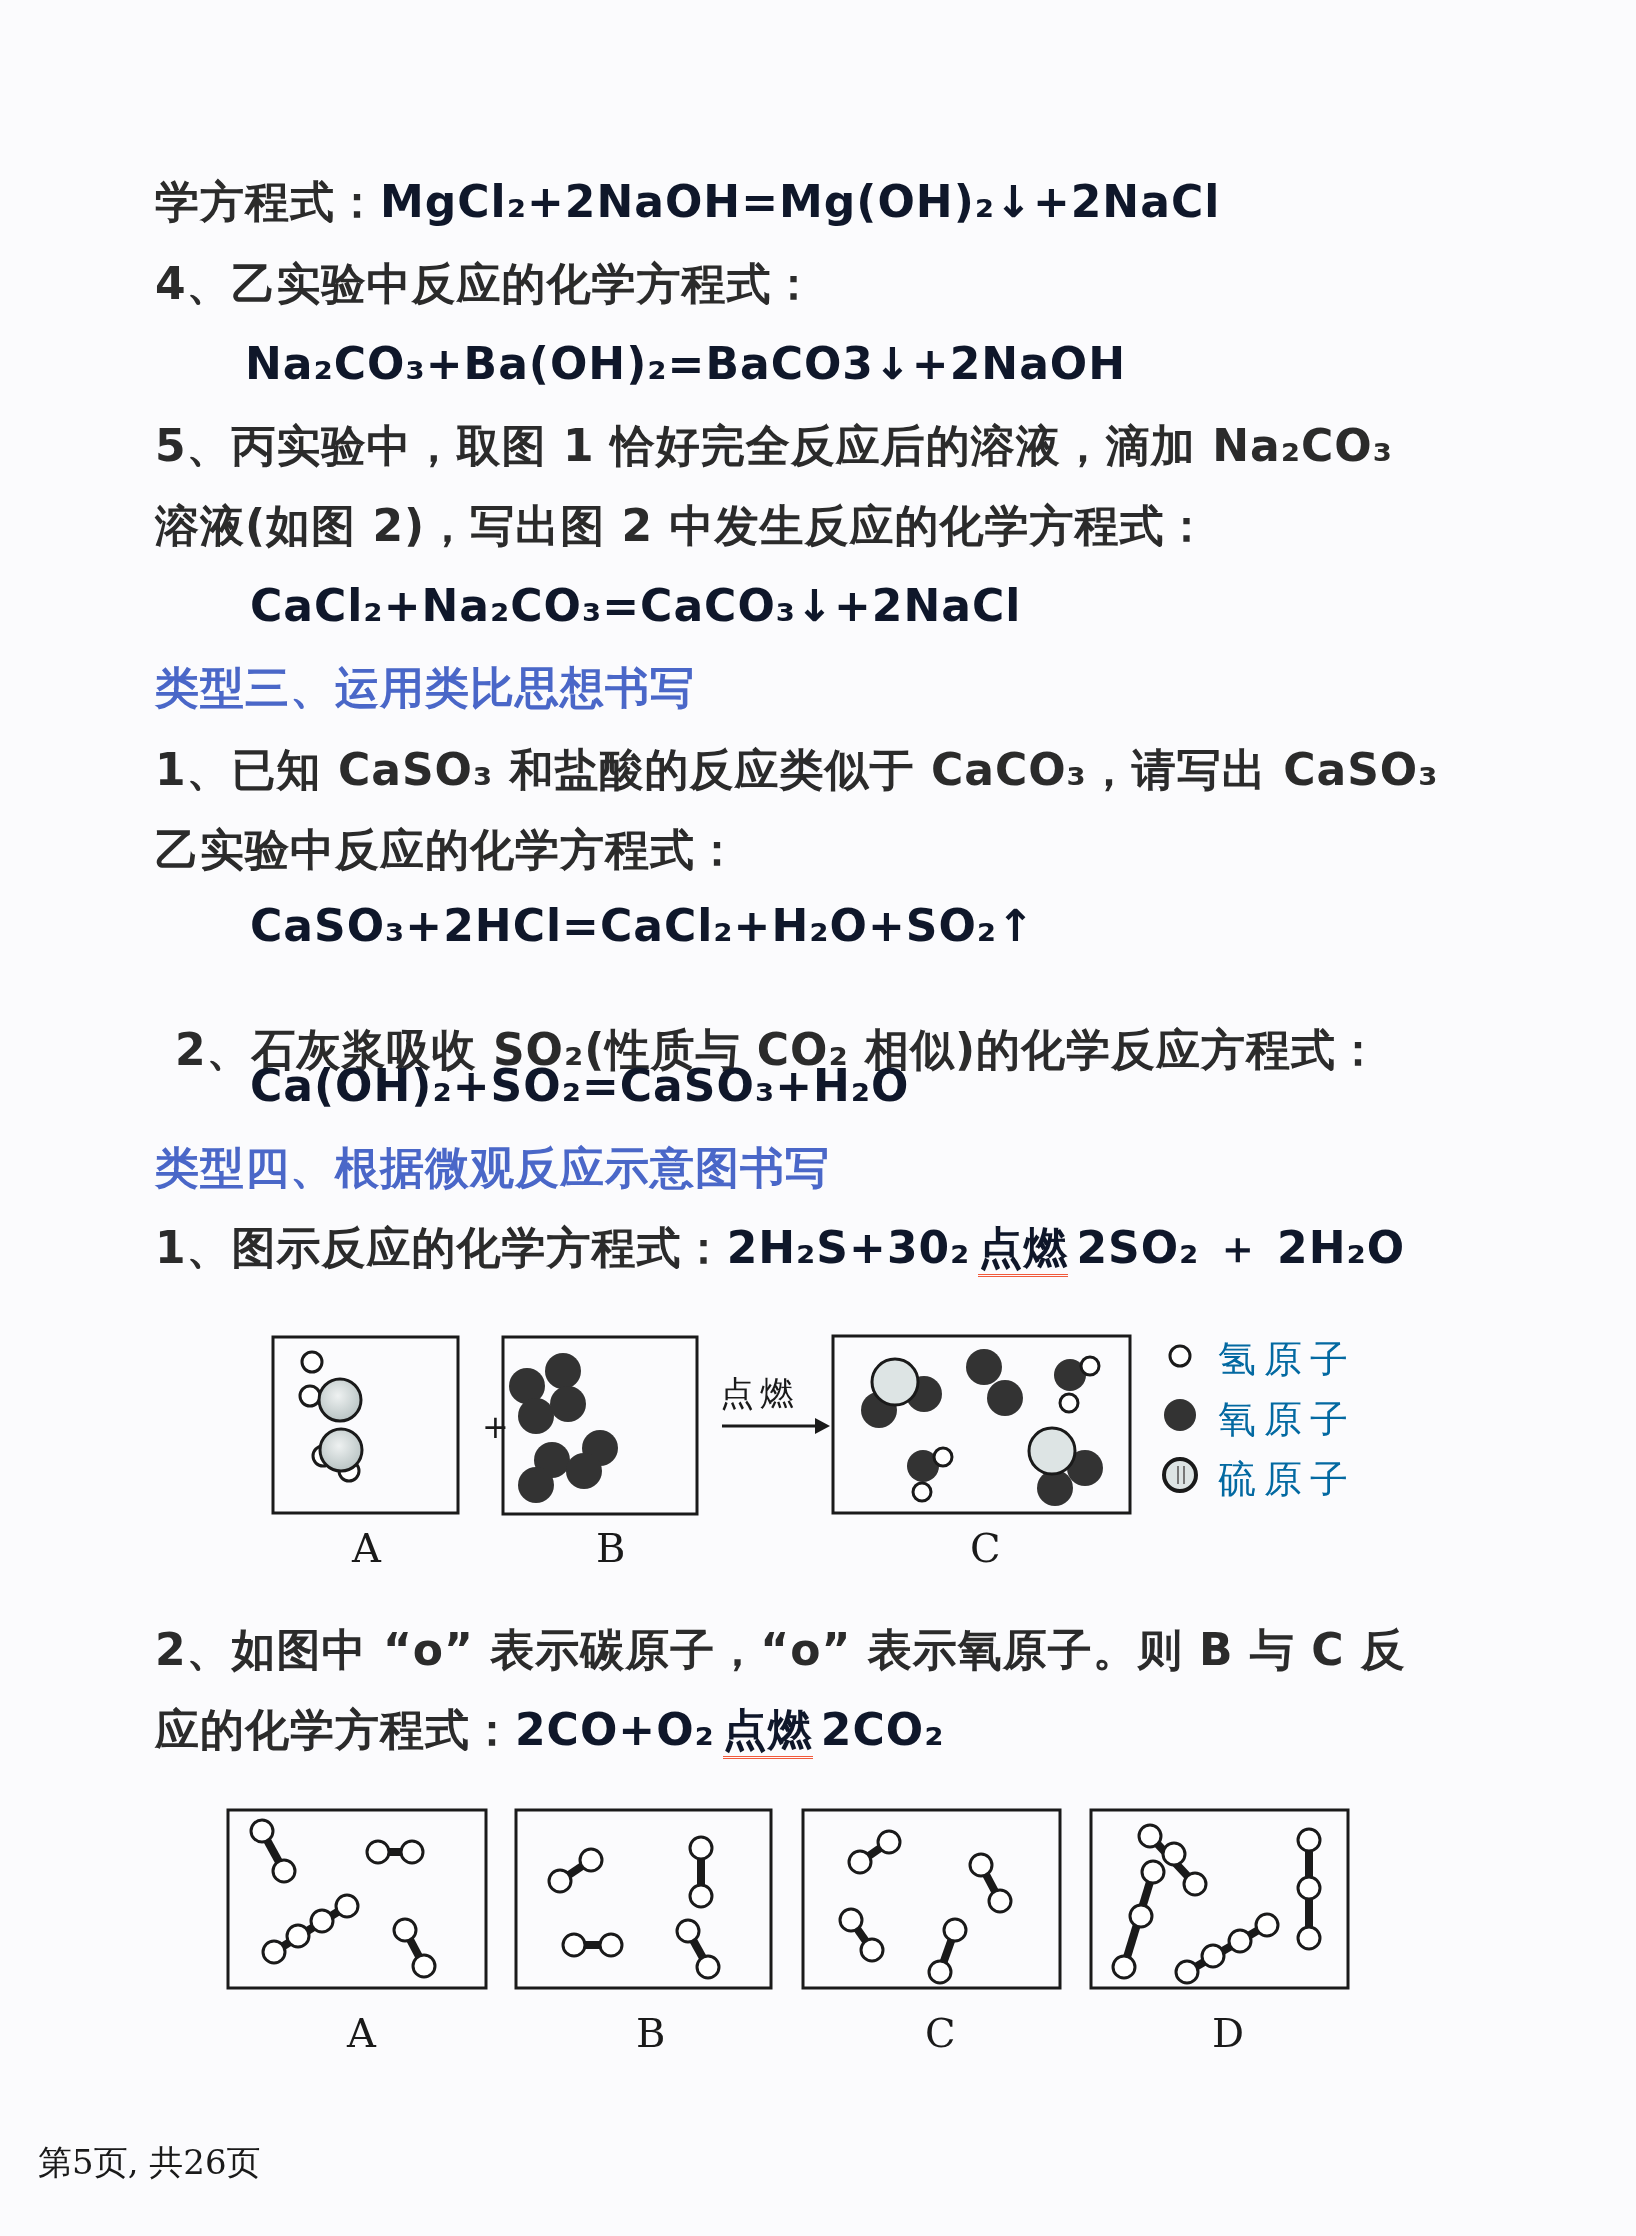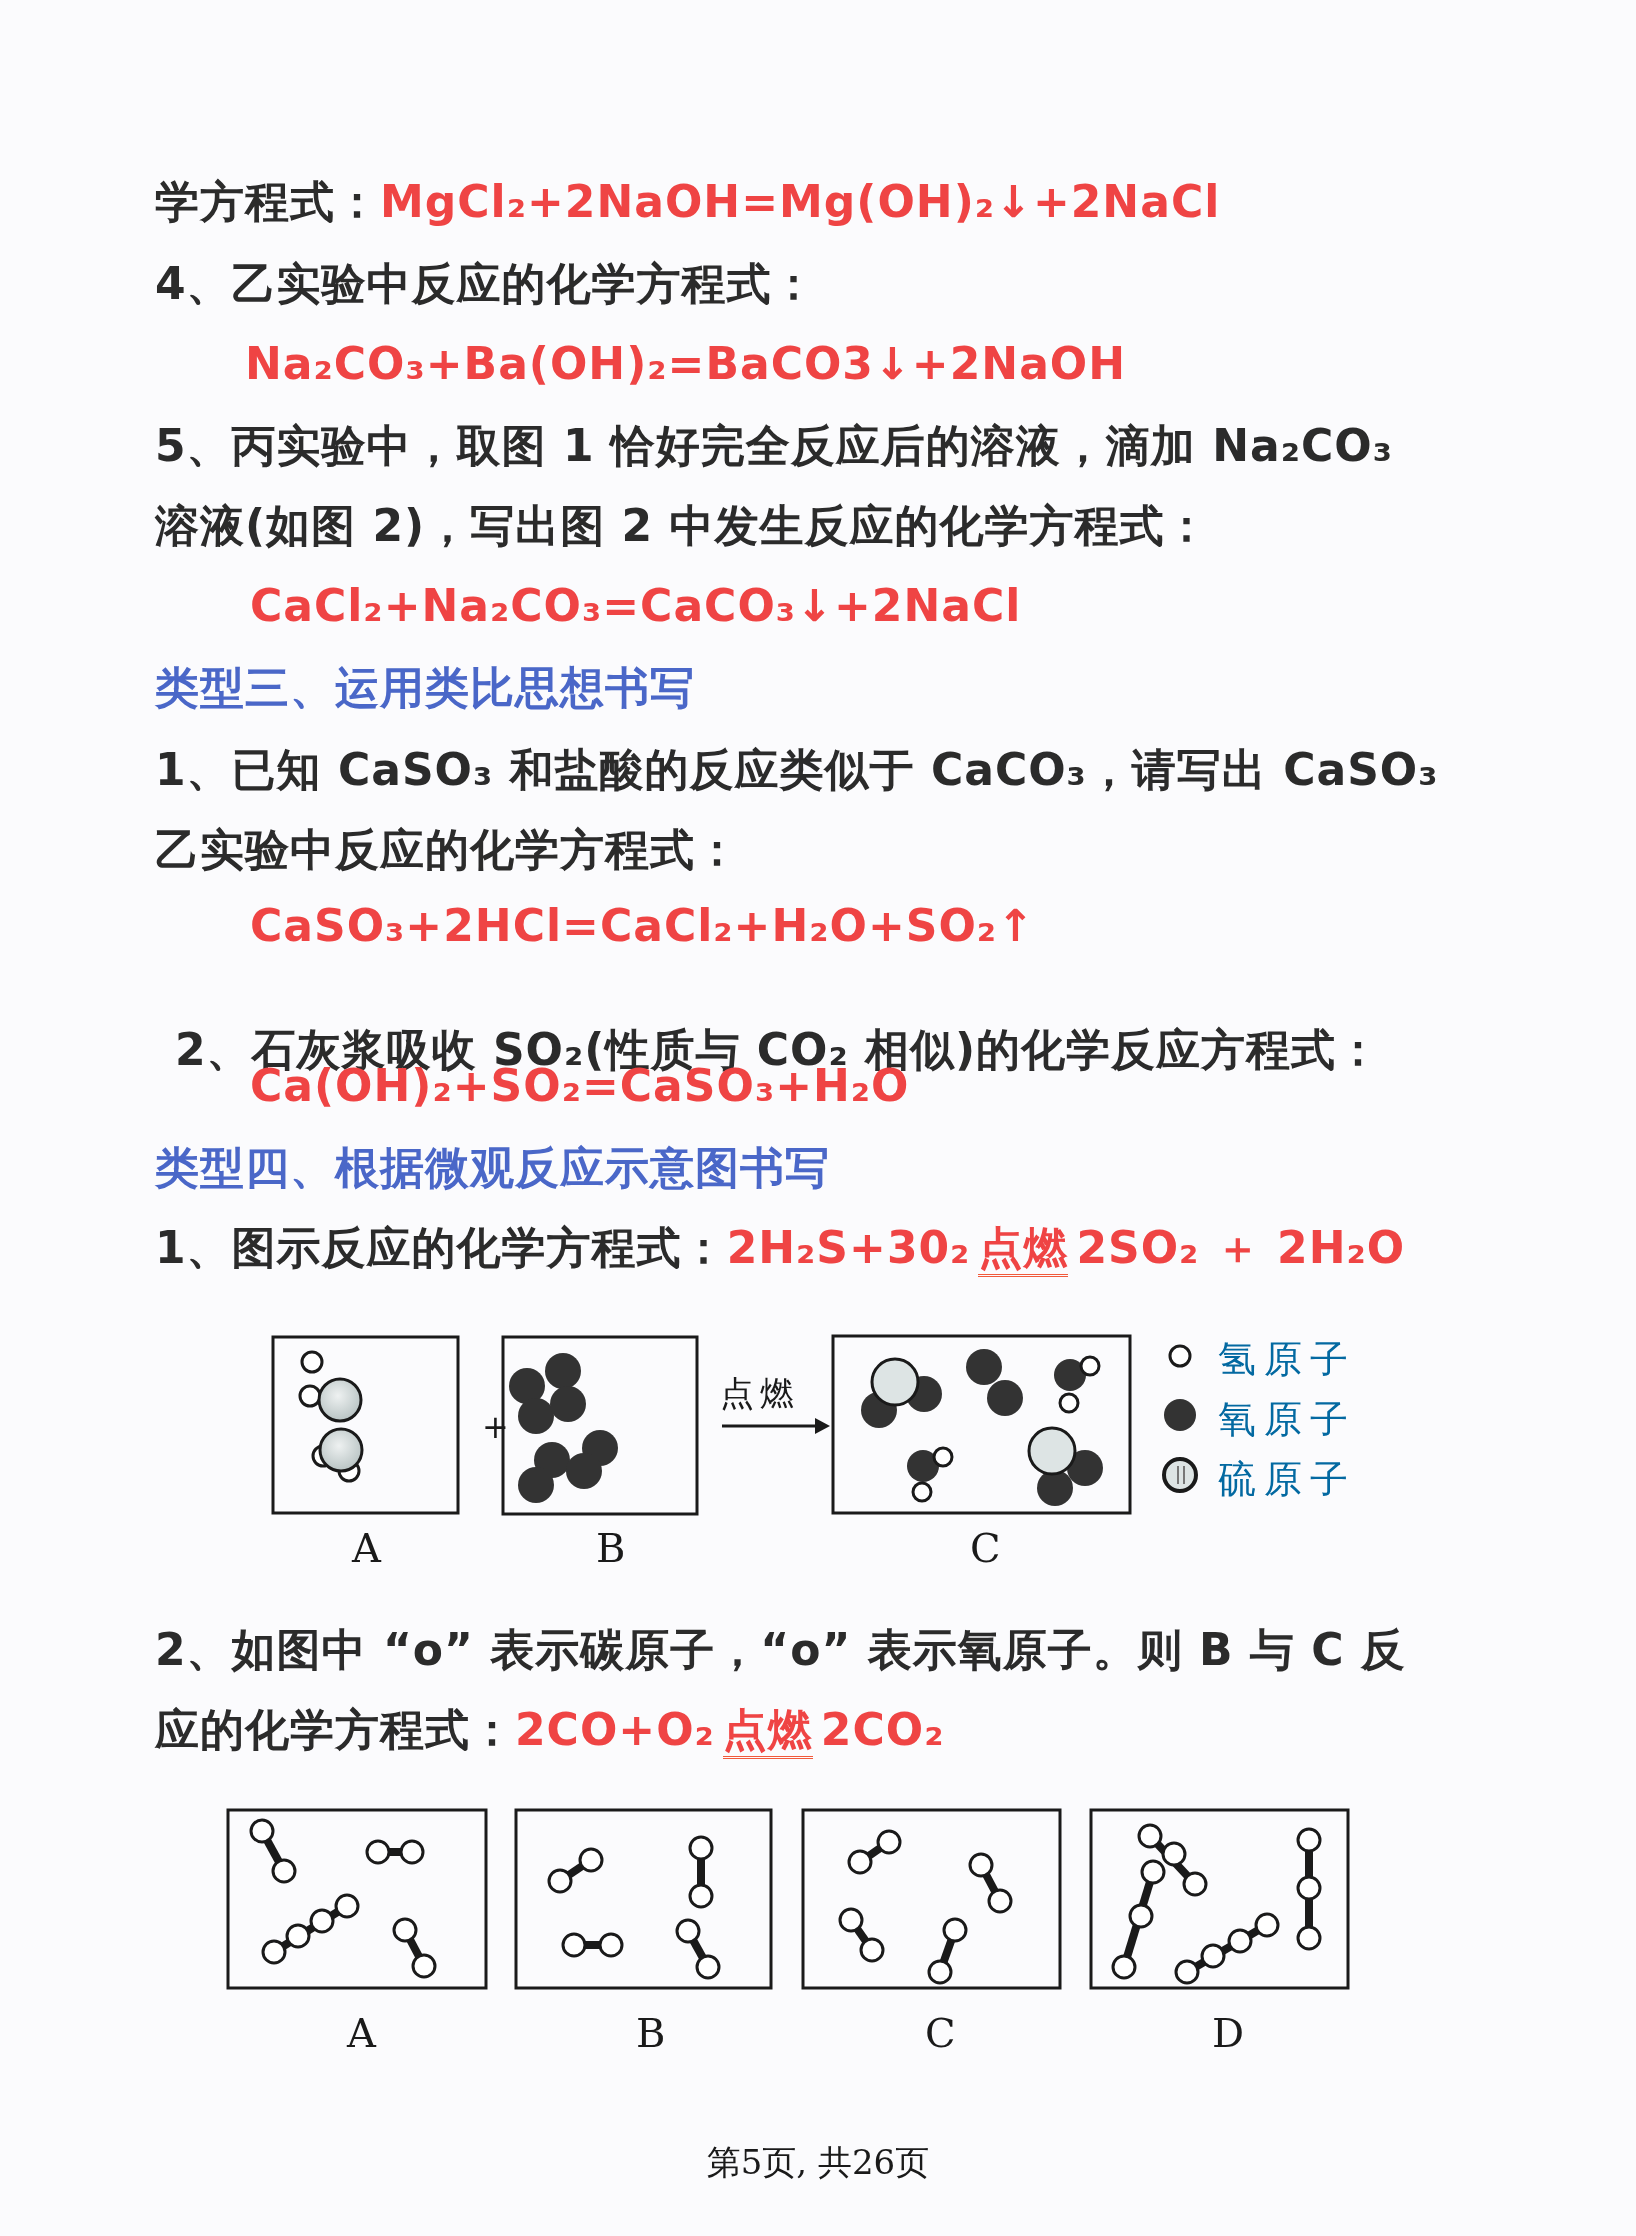--- a/index.html
+++ b/index.html
@@ -13,21 +13,21 @@
   .line {
     position: absolute;
     left: 155px;
     font-size: 44px;
     font-weight: bold;
     color: #2b2b2b;
     white-space: nowrap;
     line-height: 1;
     letter-spacing: 1px;
   }
-  .red { color: #ef4444; }
+  .red { color: #0f172a; }
   .blue { color: #4a67c8; }
   .cond {
     display: inline-block;
     position: relative;
     padding-bottom: 4px;
     border-bottom: 3px double #f15a3c;
     margin: 0 8px;
   }
   .figure { position: absolute; }
   .fig-label {
@@ -40,24 +40,24 @@
     position: absolute;
     font-family: "DejaVu Serif", "Liberation Serif", serif;
     font-size: 38px;
     color: #0369a1;
     letter-spacing: 8px;
   }
   .footer {
     position: absolute;
     left: 0; right: 0;
     top: 2140px;
-    text-align: center;
     font-family: "DejaVu Serif", "Liberation Serif", serif;
     font-size: 34px;
     color: #1a1a1a;
+    padding-left: 38px;
   }
 </style>
 </head>
 <body>
 
 <div class="line" style="top:180px;">
   <span>学方程式：</span><span class="red">MgCl₂+2NaOH=Mg(OH)₂↓+2NaCl</span>
 </div>
 
 <div class="line" style="top:262px;">4、乙实验中反应的化学方程式：</div>

